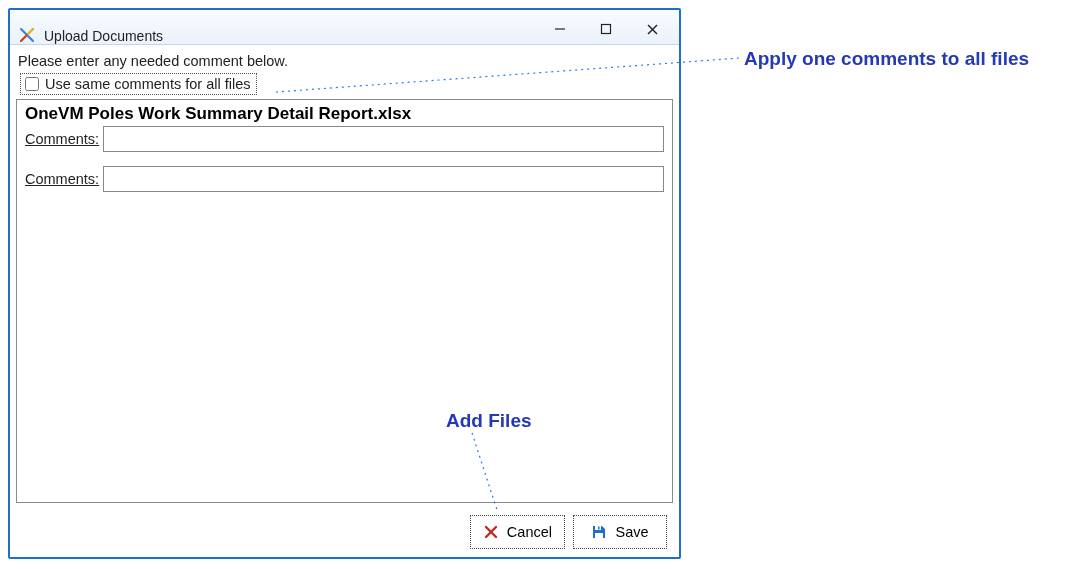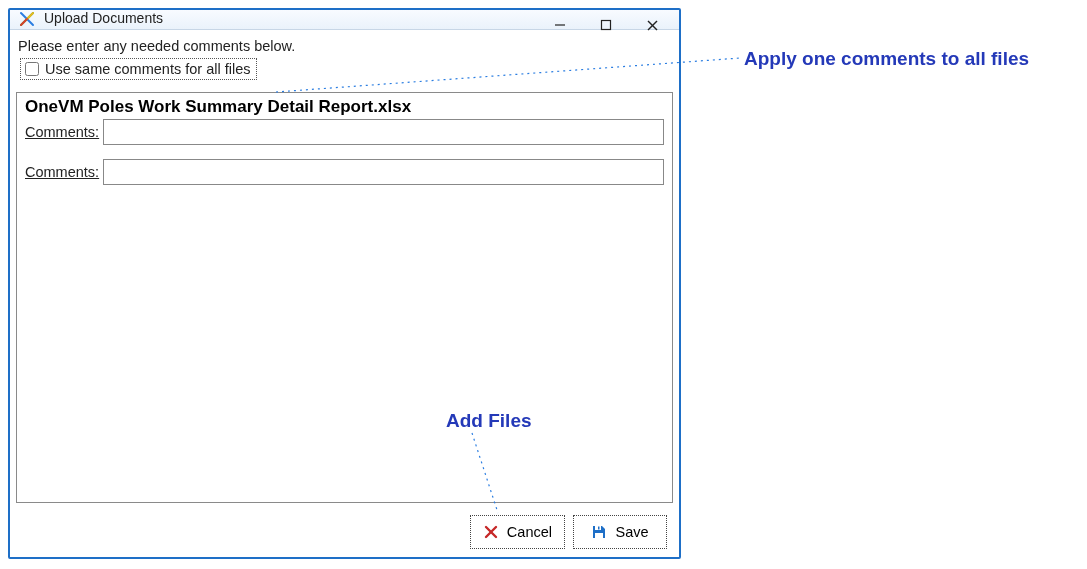--- a/index.html
+++ b/index.html
@@ -20,25 +20,25 @@
       top: 8px;
       width: 673px;
       height: 551px;
       border: 2px solid #1e6fc7;
       border-radius: 2px;
       background: #fff;
       display: flex;
       flex-direction: column;
     }
     .titlebar {
-      height: 20px;
+      height: 35px;
       background: linear-gradient(#f8fbff, #eaf2fb);
       border-bottom: 1px solid #c7d6e6;
       display: flex;
-      align-items: flex-start;
+      align-items: flex-end;
       padding: 0 4px 0 8px;
     }
     .app-icon {
       width: 18px;
       height: 18px;
       margin-right: 8px;
       flex-shrink: 0;
     }
     .title-text {
       flex: 1;
@@ -67,21 +67,21 @@
     .prompt-text {
       font-size: 14.5px;
       color: #222;
       padding: 2px 2px 4px 2px;
     }
     .checkbox-row {
       display: inline-flex;
       align-items: center;
       border: 1px dotted #555;
       padding: 2px 6px 2px 4px;
-      margin: 0 0 12px 4px;
+      margin: 0 0 4px 4px;
       width: fit-content;
     }
     .checkbox-row input[type="checkbox"] {
       width: 14px;
       height: 14px;
       margin-right: 6px;
     }
     .checkbox-row label {
       font-size: 14.5px;
       color: #222;
@@ -192,21 +192,21 @@
       <div class="win-btn">
         <svg width="13" height="13" viewBox="0 0 13 13">
           <line x1="2" y1="2" x2="11" y2="11" stroke="#222" stroke-width="1.4"></line>
           <line x1="11" y1="2" x2="2" y2="11" stroke="#222" stroke-width="1.4"></line>
         </svg>
       </div>
     </div>
   </div>
 
   <div class="content">
-    <div class="prompt-text">Please enter any needed comments below.</div>
+    <div class="prompt-text">Please enter any needed comment below.</div>
     <div class="checkbox-row">
       <input type="checkbox" style="">
       <label>Use same comments for all files</label>
     </div>
 
     <div class="file-panel">
       <div class="file-entry">
         <div class="file-name">OneVM Poles Work Summary Detail Report.xlsx</div>
         <div class="comment-row">
           <span class="comment-label">Comments:</span>

